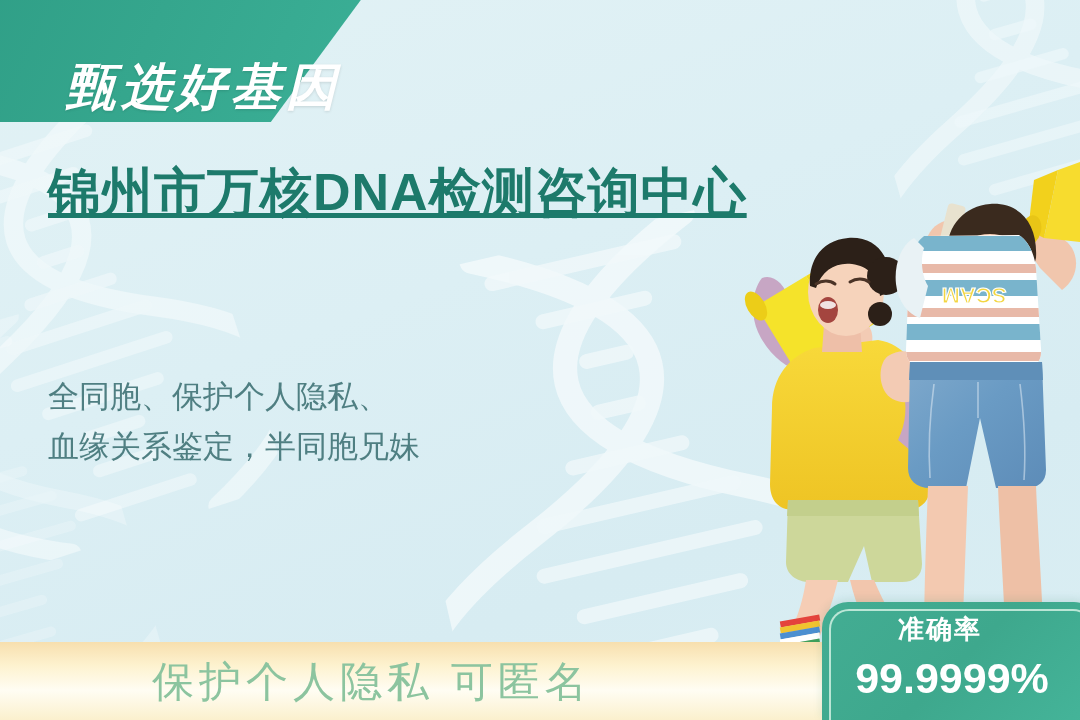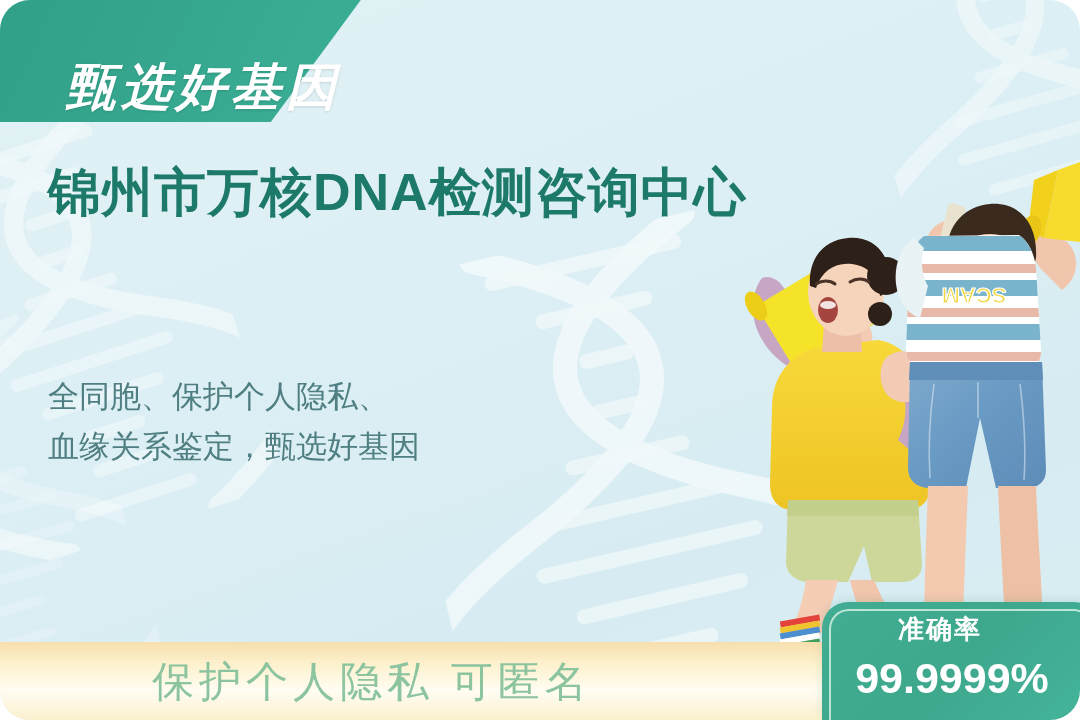--- a/index.html
+++ b/index.html
@@ -10,21 +10,20 @@
   body {
     font-family: "Liberation Sans", "DejaVu Sans", sans-serif;
   }
 
   .banner {
     position: relative;
     width: 1080px;
     height: 720px;
     overflow: hidden;
     background: linear-gradient(160deg, #e2f2f5 0%, #dceff4 40%, #d7ecf2 72%, #daeef3 100%);
-    border-radius: 30px;
   }
 
   
   .dna-layer {
     position: absolute;
     inset: 0;
     pointer-events: none;
   }
   .dna {
     position: absolute;
@@ -100,20 +99,21 @@
   .headline {
     position: absolute;
     left: 48px;
     top: 158px;
     font-size: 52px;
     font-weight: 700;
     color: #1d7a6b;
     letter-spacing: 1px;
     white-space: nowrap;
     z-index: 6;
+    text-decoration: underline;
   }
 
   
   .body-copy {
     position: absolute;
     left: 48px;
     top: 372px;
     z-index: 6;
   }
   .body-copy .line {
@@ -292,21 +292,21 @@
 
   <div class="brand-tab"></div>
   <div class="brand-tab-inner">
     <span class="brand-text">甄选好基因</span>
   </div>
 
   <div class="headline">锦州市万核DNA检测咨询中心</div>
 
   <div class="body-copy">
     <div class="line">全同胞、保护个人隐私、</div>
-    <div class="line">血缘关系鉴定，甄选好基因</div>
+    <div class="line">血缘关系鉴定，半同胞兄妹</div>
   </div>
 
   <svg class="photo" viewBox="0 0 352 528">
     <defs>
       <linearGradient id="denim" x1="0" y1="0" x2="1" y2="1">
         <stop offset="0%" stop-color="#7fa9cc"></stop>
         <stop offset="45%" stop-color="#6a9bc4"></stop>
         <stop offset="100%" stop-color="#5d8cb8"></stop>
       </linearGradient>
       <linearGradient id="ytee" x1="0" y1="0" x2="0" y2="1">

